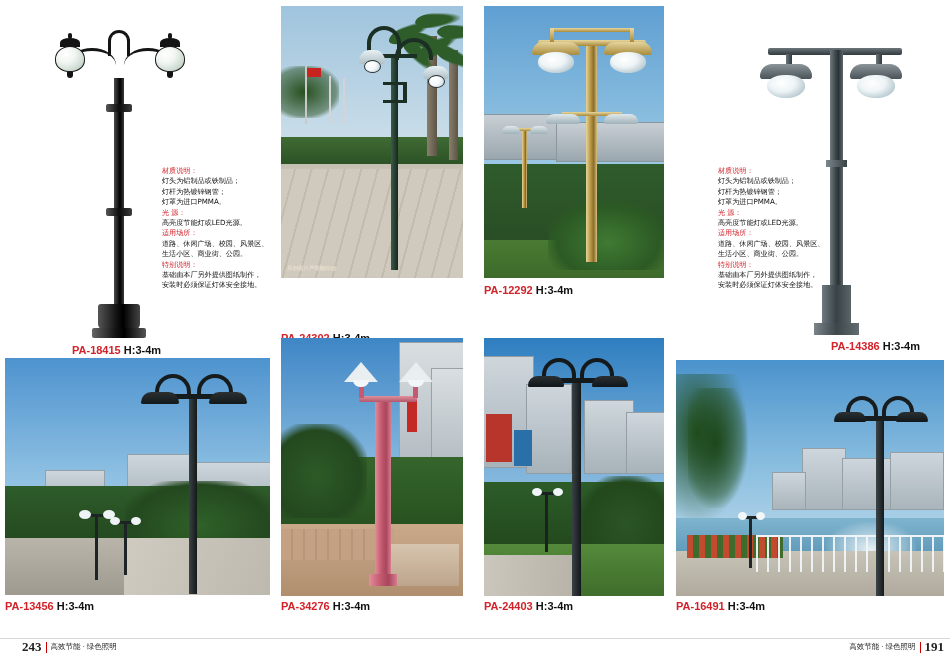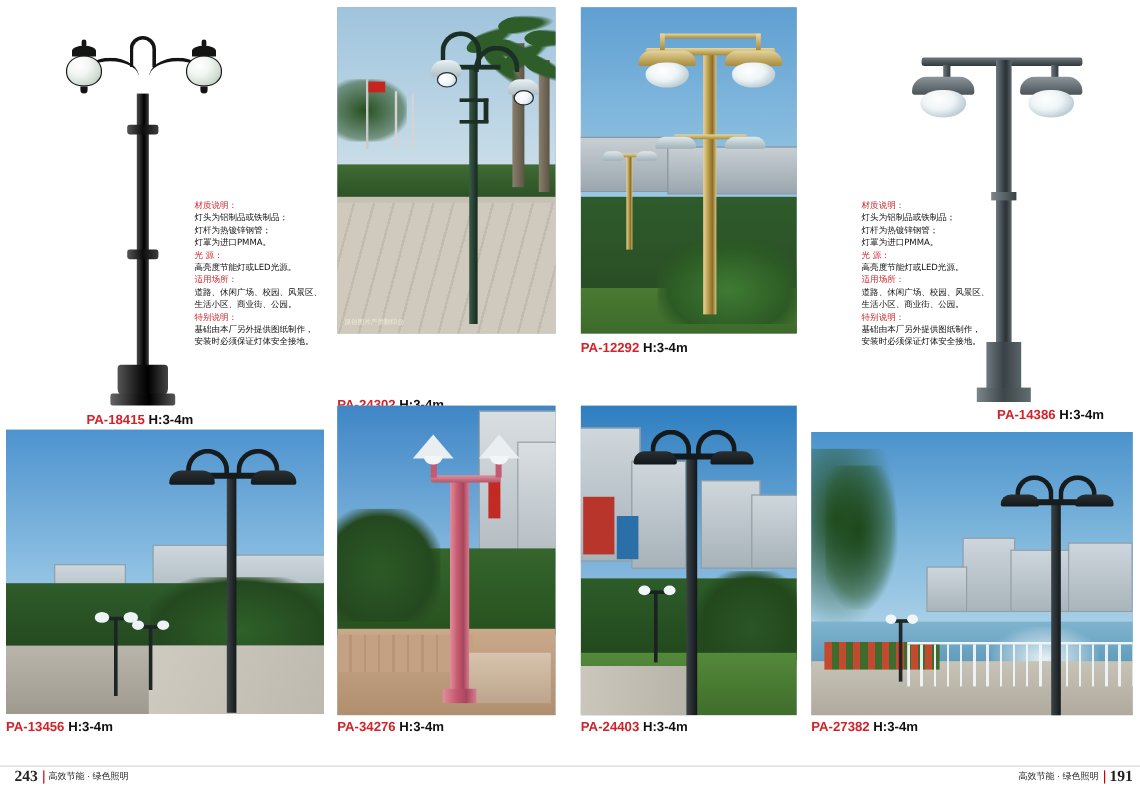--- a/index.html
+++ b/index.html
@@ -48,30 +48,30 @@
   
   .footer-left, .footer-right {
     position: absolute;
     bottom: 4px;
     font-size: 9px;
     color: #333;
     display: flex;
     align-items: center;
     gap: 4px;
   }
-  .footer-left { left: 12px; }
+  .footer-left { left: 22px; }
   .footer-right { right: 6px; }
   .pgnum {
     font-family: "Liberation Serif", serif;
     font-size: 13px;
     font-weight: bold;
     color: #222;
   }
   .fdiv { width: 1px; height: 11px; background: #c00; }
-  .fmt { font-family: Liberation Sans, sans-serif; font-size: 7.5px; color: #222; }
+  .fmt { font-family: Liberation Serif, serif; font-size: 7.5px; color: #222; }
   .footline {
     position: absolute; left: 0; right: 0; bottom: 20px;
     height: 1px; background: #d8d8d8;
   }
 
   
   .sky { position: absolute; inset: 0; }
 
   
   #lamp24301 { position: absolute; left: 40px; top: 8px; width: 160px; height: 330px; }
@@ -609,21 +609,21 @@
       <div style="position:absolute;left:18px;top:34px;width:82px;height:5px;background:#171c1e;border-radius:2px;"></div>
       <div style="position:absolute;left:24px;top:14px;width:32px;height:24px;border:4px solid #171c1e;border-bottom:none;border-radius:17px 17px 0 0;"></div>
       <div style="position:absolute;left:60px;top:14px;width:32px;height:24px;border:4px solid #171c1e;border-bottom:none;border-radius:17px 17px 0 0;"></div>
       <div style="position:absolute;left:12px;top:30px;width:32px;height:10px;background:linear-gradient(to bottom,#2b3133,#12171a);border-radius:16px 16px 3px 3px;"></div>
       <div class="bulb" style="left:17px; top:36px; width:22px; height:17px;"></div>
       <div style="position:absolute;left:74px;top:30px;width:32px;height:10px;background:linear-gradient(to bottom,#2b3133,#12171a);border-radius:16px 16px 3px 3px;"></div>
       <div class="bulb" style="left:79px; top:36px; width:22px; height:17px;"></div>
     </div>
   </div>
   <div class="caption" style="left:676px; top:600px;">
-    <span>PA-27382</span>
+    <span>PA-16491</span>
     <span class="dim">H:3-4m</span>
   </div>
 
   <div class="footline"></div>
   <div class="footer-left">
     <span class="pgnum">243</span>
     <span class="fdiv"></span>
     <span class="fmt">高效节能 · 绿色照明</span>
   </div>
   <div class="footer-right">

